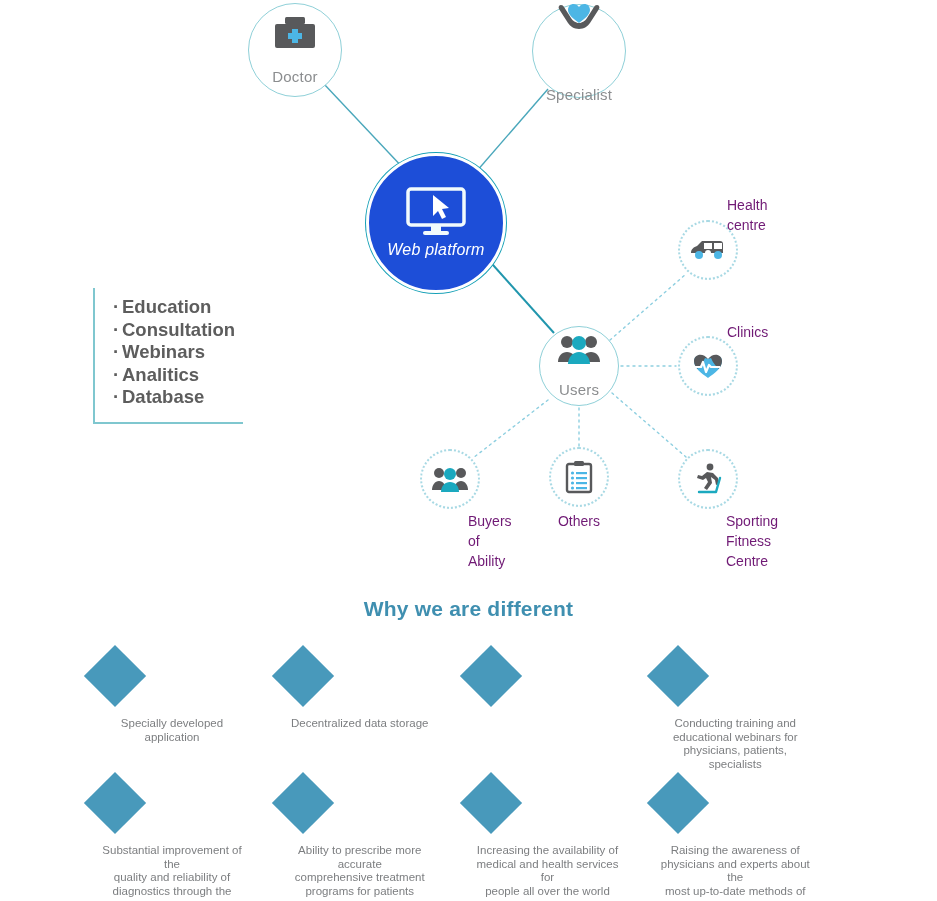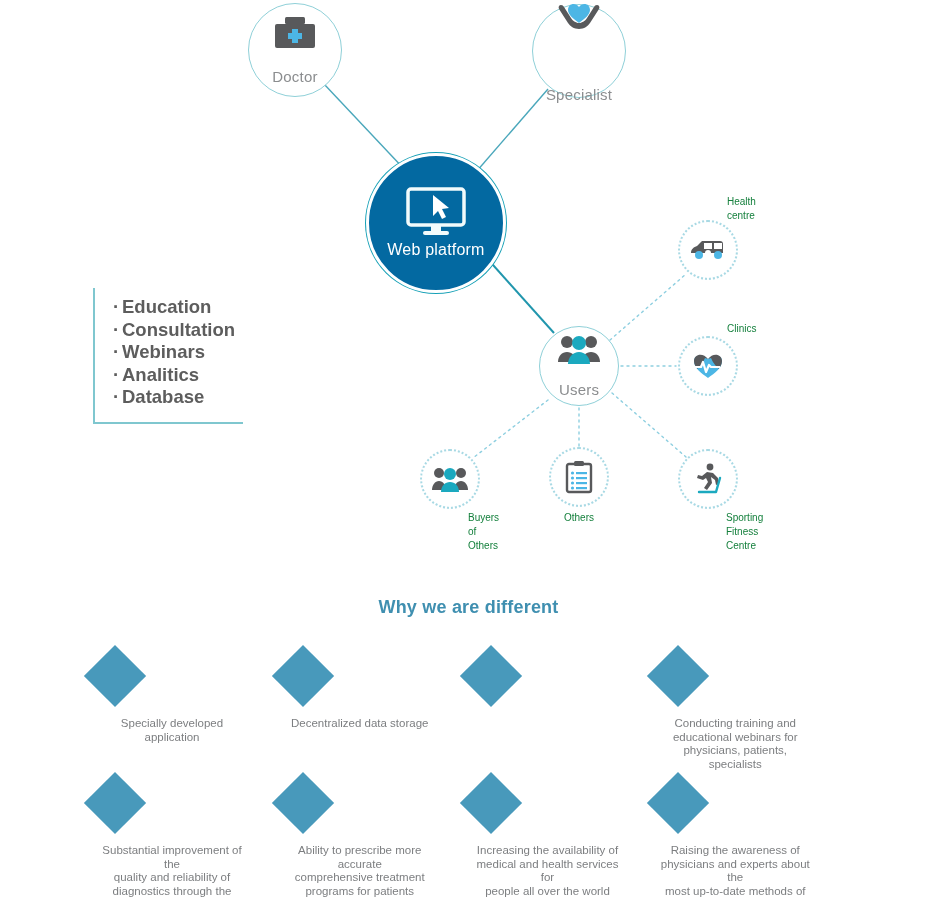--- a/index.html
+++ b/index.html
@@ -41,23 +41,24 @@
   }
   .node-solid {
     border: 1px solid #8fd0d8;
     background: #ffffff;
   }
   .node-dotted {
     border: 2px dotted #a8d9e4;
     background: #ffffff;
   }
   .node-center {
-    background: #0369a1;
+    background: #1d4ed8;
     border: 3px solid #ffffff;
     box-shadow: 0 0 0 1px #15a0b6;
+    font-style: italic;
   }
   .node-label {
     font-size: 15px;
     color: #8b8d8f;
     letter-spacing: .2px;
     line-height: 1.1;
     margin-top: 18px;
   }
   .node-center .node-label {
     color: #ffffff;
@@ -65,23 +66,23 @@
     margin-top: 4px;
   }
   .node-icon {
     display: block;
     line-height: 0;
   }
 
   
   .sat-label {
     position: absolute;
-    font-size: 10px;
-    line-height: 14px;
-    color: #15803d;
+    font-size: 14px;
+    line-height: 20px;
+    color: #701a75;
     white-space: pre-line;
   }
   .sat-label.center-align { text-align: center; }
 
   
   #feature-list {
     position: absolute;
     left: 93px;
     top: 288px;
     width: 150px;
@@ -110,21 +111,21 @@
     font-weight: bold;
   }
 
   
   #why-title {
     position: absolute;
     left: 0;
     top: 597px;
     width: 937px;
     text-align: center;
-    font-size: 18px;
+    font-size: 21px;
     font-weight: bold;
     color: #3f8fb0;
     letter-spacing: .2px;
   }
   .why-grid {
     position: absolute;
     left: 93px;
     width: 751px;
     display: grid;
     grid-template-columns: repeat(4, 1fr);
@@ -281,21 +282,21 @@
         <path d="M1 24c0-5 3-9 7-9s7 4 7 9z" fill="#58595b"></path>
         <circle cx="30" cy="7" r="5" fill="#58595b"></circle>
         <path d="M23 24c0-5 3-9 7-9s7 4 7 9z" fill="#58595b"></path>
         <circle cx="19" cy="8" r="6" fill="#1ba9bf"></circle>
         <path d="M10 26c0-6 4-10 9-10s9 4 9 10z" fill="#1ba9bf"></path>
       </svg>
     </span>
   </div>
   <div class="sat-label" style="left:468px; top:511px; width:74px;">Buyers
 of
-Others</div>
+Ability</div>
 
   <div id="feature-list">
     <ul>
       <li>Education</li>
       <li>Consultation</li>
       <li>Webinars</li>
       <li>Analitics</li>
       <li>Database</li>
     </ul>
   </div>

